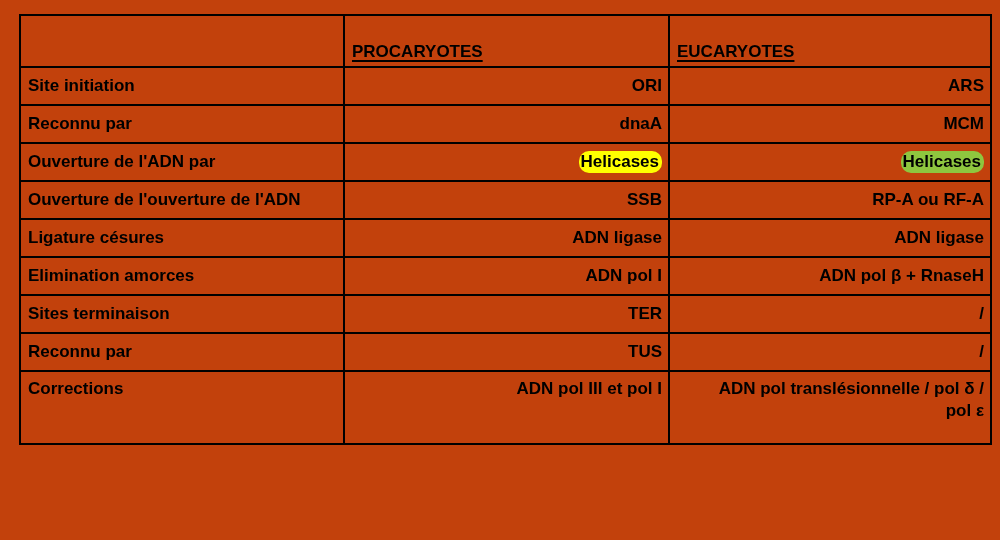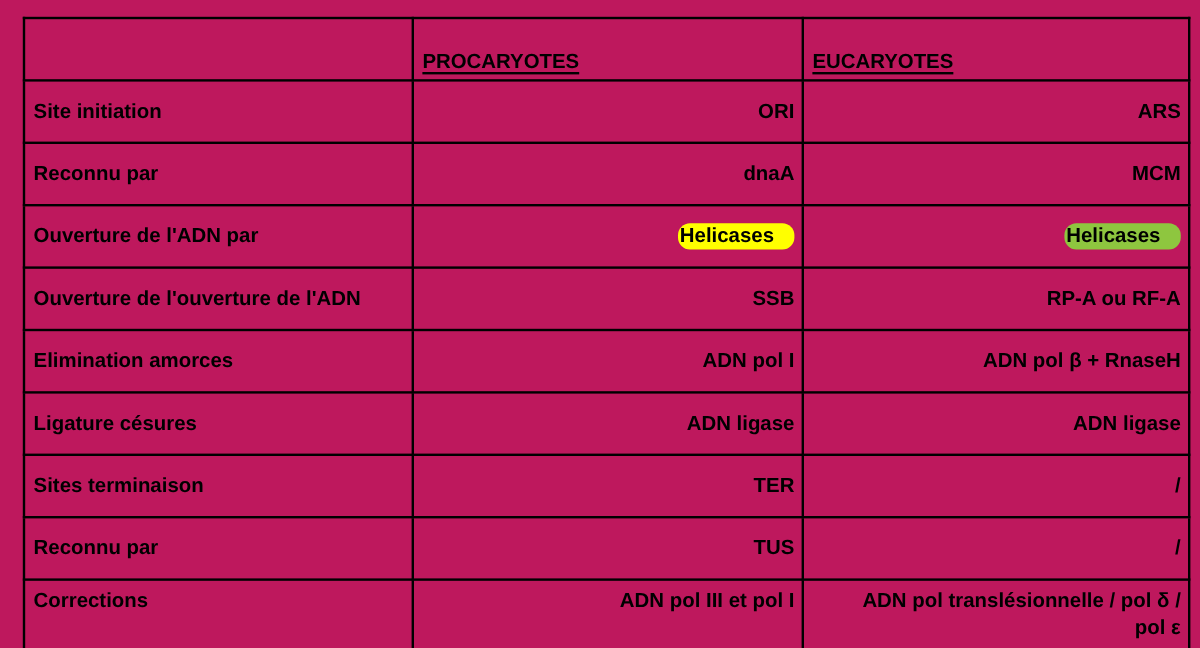--- a/index.html
+++ b/index.html
@@ -9,21 +9,21 @@
     width: 1000px;
     height: 540px;
     overflow: hidden;
     font-family: "Liberation Sans", sans-serif;
     color: #000000;
   }
   .page {
     position: relative;
     width: 1000px;
     height: 540px;
-    background: #be185d;
+    background: #c2410c;
   }
   table.doc-table {
     position: absolute;
     left: 19px;
     top: 14px;
     width: 971px;
     border-collapse: collapse;
     table-layout: fixed;
   }
   .doc-table col.c1 { width: 324px; }
@@ -33,35 +33,35 @@
     border: 2px solid #000000;
     padding: 3px 6px 3px 7px;
     text-align: left;
     vertical-align: middle;
     font-size: 17px;
     line-height: 1.3;
     white-space: pre-line;
     overflow: hidden;
   }
   .doc-table thead tr { height: 41px; }
-  .doc-table tbody tr { height: 52px; }
+  .doc-table tbody tr { height: 38px; }
   .doc-table tbody tr.tall { height: 73px; padding-left: 28px; }
   .doc-table tbody tr.tall th,
   .doc-table tbody tr.tall td { vertical-align: top; padding-top: 6px; }
   .doc-table th[scope="row"], .doc-table thead th {
     font-weight: bold;
   }
   .doc-table td { font-weight: bold; text-align: right; }
   .col-header-text {
     text-decoration: underline;
     text-decoration-thickness: 2px;
     text-underline-offset: 3px;
   }
   .hl {
-    padding: 1px 17px 2px 2px;
+    padding: 1px 3px 2px 2px;
     margin-left: -2px;
     border-radius: 10px;
   }
 </style>
 </head>
 <body>
 
 <div class="page">
   <table class="doc-table">
     <colgroup>
@@ -95,28 +95,28 @@
           <th scope="row">Ouverture de l'ADN par</th>
           <td><span class="hl" style="background: rgb(255, 255, 0);">Helicases</span></td>
           <td><span class="hl" style="background: rgb(142, 198, 63);">Helicases</span></td>
         </tr>
         <tr>
           <th scope="row">Ouverture de l'ouverture de l'ADN</th>
           <td>SSB</td>
           <td>RP-A ou RF-A</td>
         </tr>
         <tr>
+          <th scope="row">Ligature césures</th>
+          <td>ADN ligase</td>
+          <td>ADN ligase</td>
+        </tr>
+        <tr>
           <th scope="row">Elimination amorces</th>
           <td>ADN pol I</td>
           <td>ADN pol β + RnaseH</td>
-        </tr>
-        <tr>
-          <th scope="row">Ligature césures</th>
-          <td>ADN ligase</td>
-          <td>ADN ligase</td>
         </tr>
         <tr>
           <th scope="row">Sites terminaison</th>
           <td>TER</td>
           <td>/</td>
         </tr>
         <tr>
           <th scope="row">Reconnu par</th>
           <td>TUS</td>
           <td>/</td>

